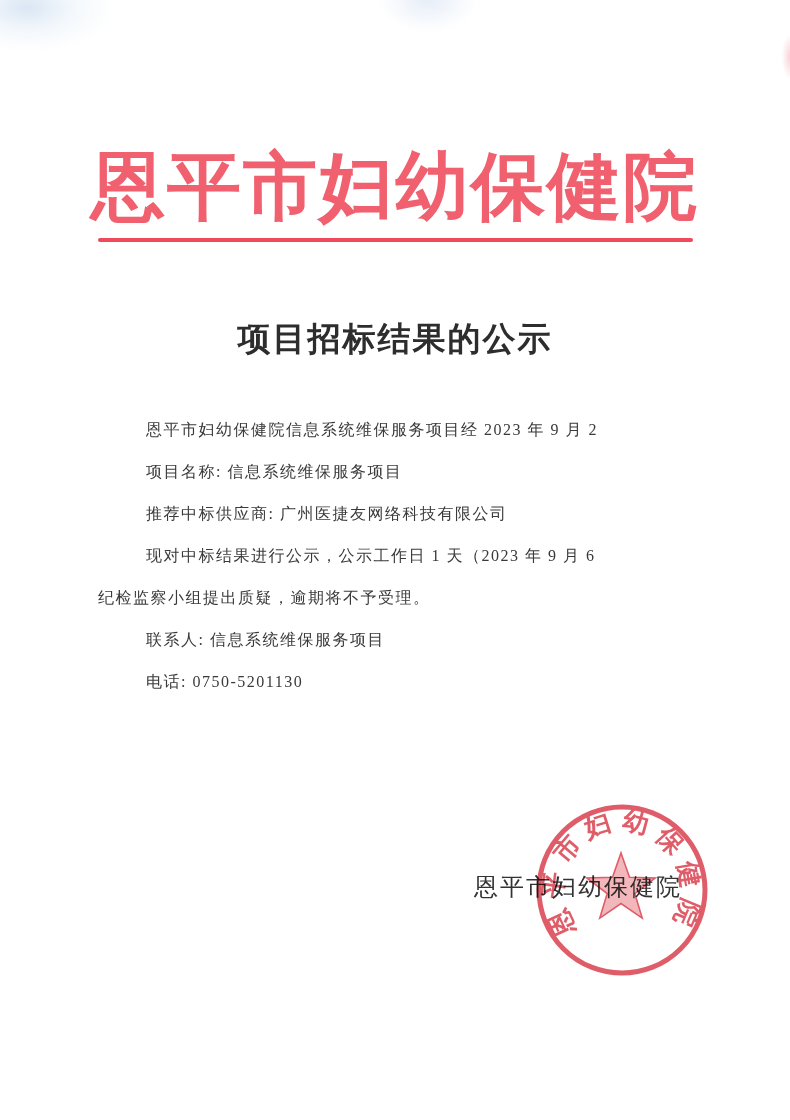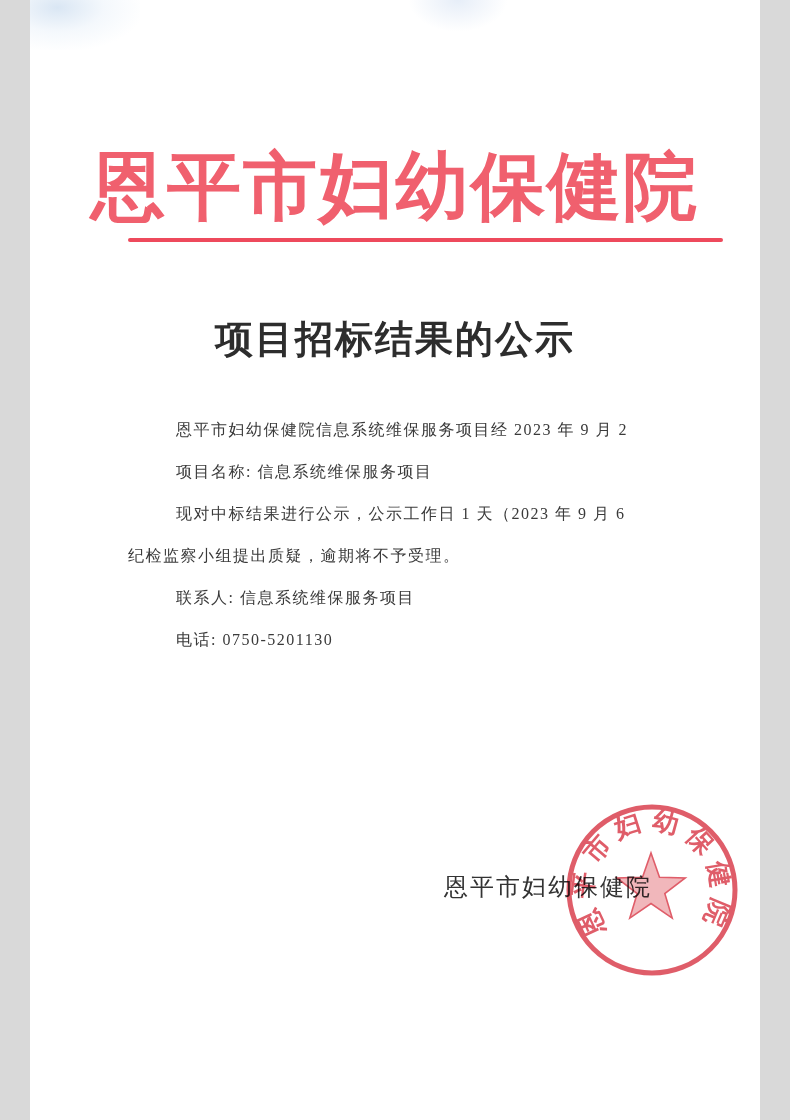--- a/index.html
+++ b/index.html
@@ -1,19 +1,19 @@
 <!DOCTYPE html>
 <html><head>
 <meta charset="utf-8">
 <style>
   * { margin: 0; padding: 0; box-sizing: border-box; }
   html, body { background: #d9d9d9; }
   .page {
     position: relative;
-    width: 730px;
+    width: 790px;
     height: 1120px;
     margin: 0 auto;
     background: #ffffff;
     overflow: hidden;
     font-family: "Liberation Serif", "DejaVu Serif", serif;
   }
   
   .smudge { position: absolute; pointer-events: none; }
   .smudge-tl {
     left: 0; top: 0; width: 110px; height: 50px;
@@ -42,21 +42,21 @@
     position: absolute;
     top: 238px; left: 98px;
     width: 595px; height: 4px;
     background: #ee4a5c;
     border-radius: 2px;
   }
   .doc-title {
     position: absolute;
     top: 314px; left: 0; width: 100%;
     text-align: center;
-    font-size: 38px;
+    font-size: 33px;
     line-height: 50px;
     font-weight: bold;
     letter-spacing: 2px;
     color: #2d2d2d;
     white-space: nowrap;
   }
   .body-block {
     position: absolute;
     top: 409px; left: 98px;
     width: 596px;
@@ -114,20 +114,21 @@
 
   <div class="org-header">恩平市妇幼保健院</div>
 
   <div class="header-rule"></div>
 
   <div class="doc-title">项目招标结果的公示</div>
 
   <div class="body-block">
     <div class="body-line indent">恩平市妇幼保健院信息系统维保服务项目经 2023 年 9 月 2</div>
     <div class="body-line indent">项目名称: 信息系统维保服务项目</div>
+    <div class="body-line indent">推荐中标供应商: 广州医捷友网络科技有限公司</div>
     <div class="body-line indent">现对中标结果进行公示，公示工作日 1 天（2023 年 9 月 6</div>
     <div class="body-line">纪检监察小组提出质疑，逾期将不予受理。</div>
     <div class="body-line indent">联系人: 信息系统维保服务项目</div>
     <div class="body-line indent">电话: 0750-5201130</div>
   </div>
 
   <div class="sig-org">恩平市妇幼保健院</div>
 
 
   <svg class="seal" viewBox="0 0 180 180">

